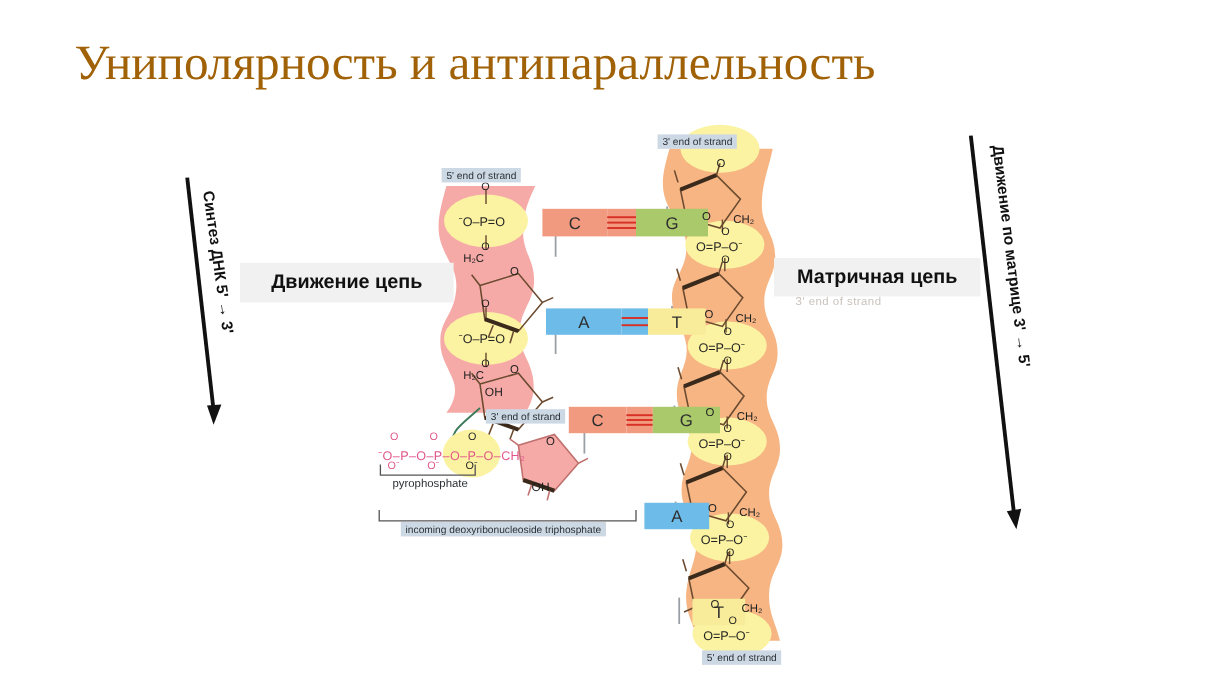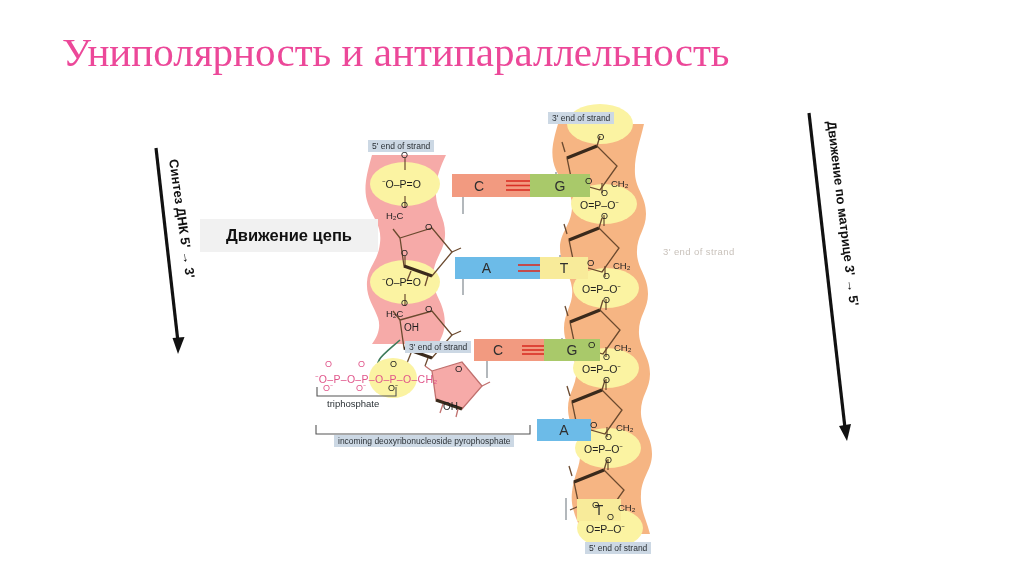--- a/index.html
+++ b/index.html
@@ -10,21 +10,21 @@
     overflow:hidden;
     position:relative;
   }
   #stage{position:absolute;left:0;top:0;width:1024px;height:574px;}
 
   
   .title{
     position:absolute;left:62px;top:28px;
     font-family:"Liberation Serif", serif;
     font-size:41px;
-    color:#ec4899;
+    color:#a16207;
     letter-spacing:0px;
     white-space:nowrap;
   }
 
   
   .ru-box{
     position:absolute;
     background:#f1f1f1;
     color:#111;
     font-weight:bold;
@@ -335,27 +335,28 @@
 
   <div class="plainlabel" style="left:315px;top:372px;font-size:10.5px;color:#e0558a;letter-spacing:.3px;">⁻O–P–O–P–O–P–O–CH₂</div>
   <div class="plainlabel" style="left:325px;top:359px;font-size:9px;color:#e0558a;">O</div>
   <div class="plainlabel" style="left:358px;top:359px;font-size:9px;color:#e0558a;">O</div>
   <div class="plainlabel" style="left:390px;top:359px;font-size:9px;color:#1f1f1f;">O</div>
   <div class="plainlabel" style="left:323px;top:381px;font-size:9px;color:#e0558a;">O⁻</div>
   <div class="plainlabel" style="left:356px;top:381px;font-size:9px;color:#e0558a;">O⁻</div>
   <div class="plainlabel" style="left:388px;top:381px;font-size:9px;color:#1f1f1f;">O⁻</div>
   <div class="plainlabel" style="left:455px;top:363px;font-size:9.5px;color:#1f1f1f;">O</div>
   <div class="plainlabel" style="left:443px;top:401px;font-size:10px;color:#1f1f1f;">OH</div>
-  <div class="plainlabel" style="left:327px;top:398px;font-size:9.5px;color:#2b3136;">triphosphate</div>
+  <div class="plainlabel" style="left:327px;top:398px;font-size:9.5px;color:#2b3136;">pyrophosphate</div>
 
   <div class="endlabel" style="left:368px;top:140px;">5' end of strand</div>
   <div class="endlabel" style="left:405px;top:341px;">3' end of strand</div>
   <div class="endlabel" style="left:548px;top:112px;">3' end of strand</div>
   <div class="endlabel" style="left:585px;top:542px;">5' end of strand</div>
-  <div class="endlabel" style="left:334px;top:435px;">incoming deoxyribonucleoside pyrophosphate</div>
+  <div class="endlabel" style="left:334px;top:435px;">incoming deoxyribonucleoside triphosphate</div>
 
   <div class="ru-box" id="box-daughter">Движение цепь</div>
+  <div class="ru-box" id="box-template">Матричная цепь</div>
   <div class="ghost-text">3' end of strand</div>
 
   <div class="arrow-label" id="lbl-left">Синтез ДНК 5' → 3'</div>
   <div class="arrow-label" id="lbl-right">Движение по матрице 3' → 5'</div>
 
 </div>
 
 </body></html>

